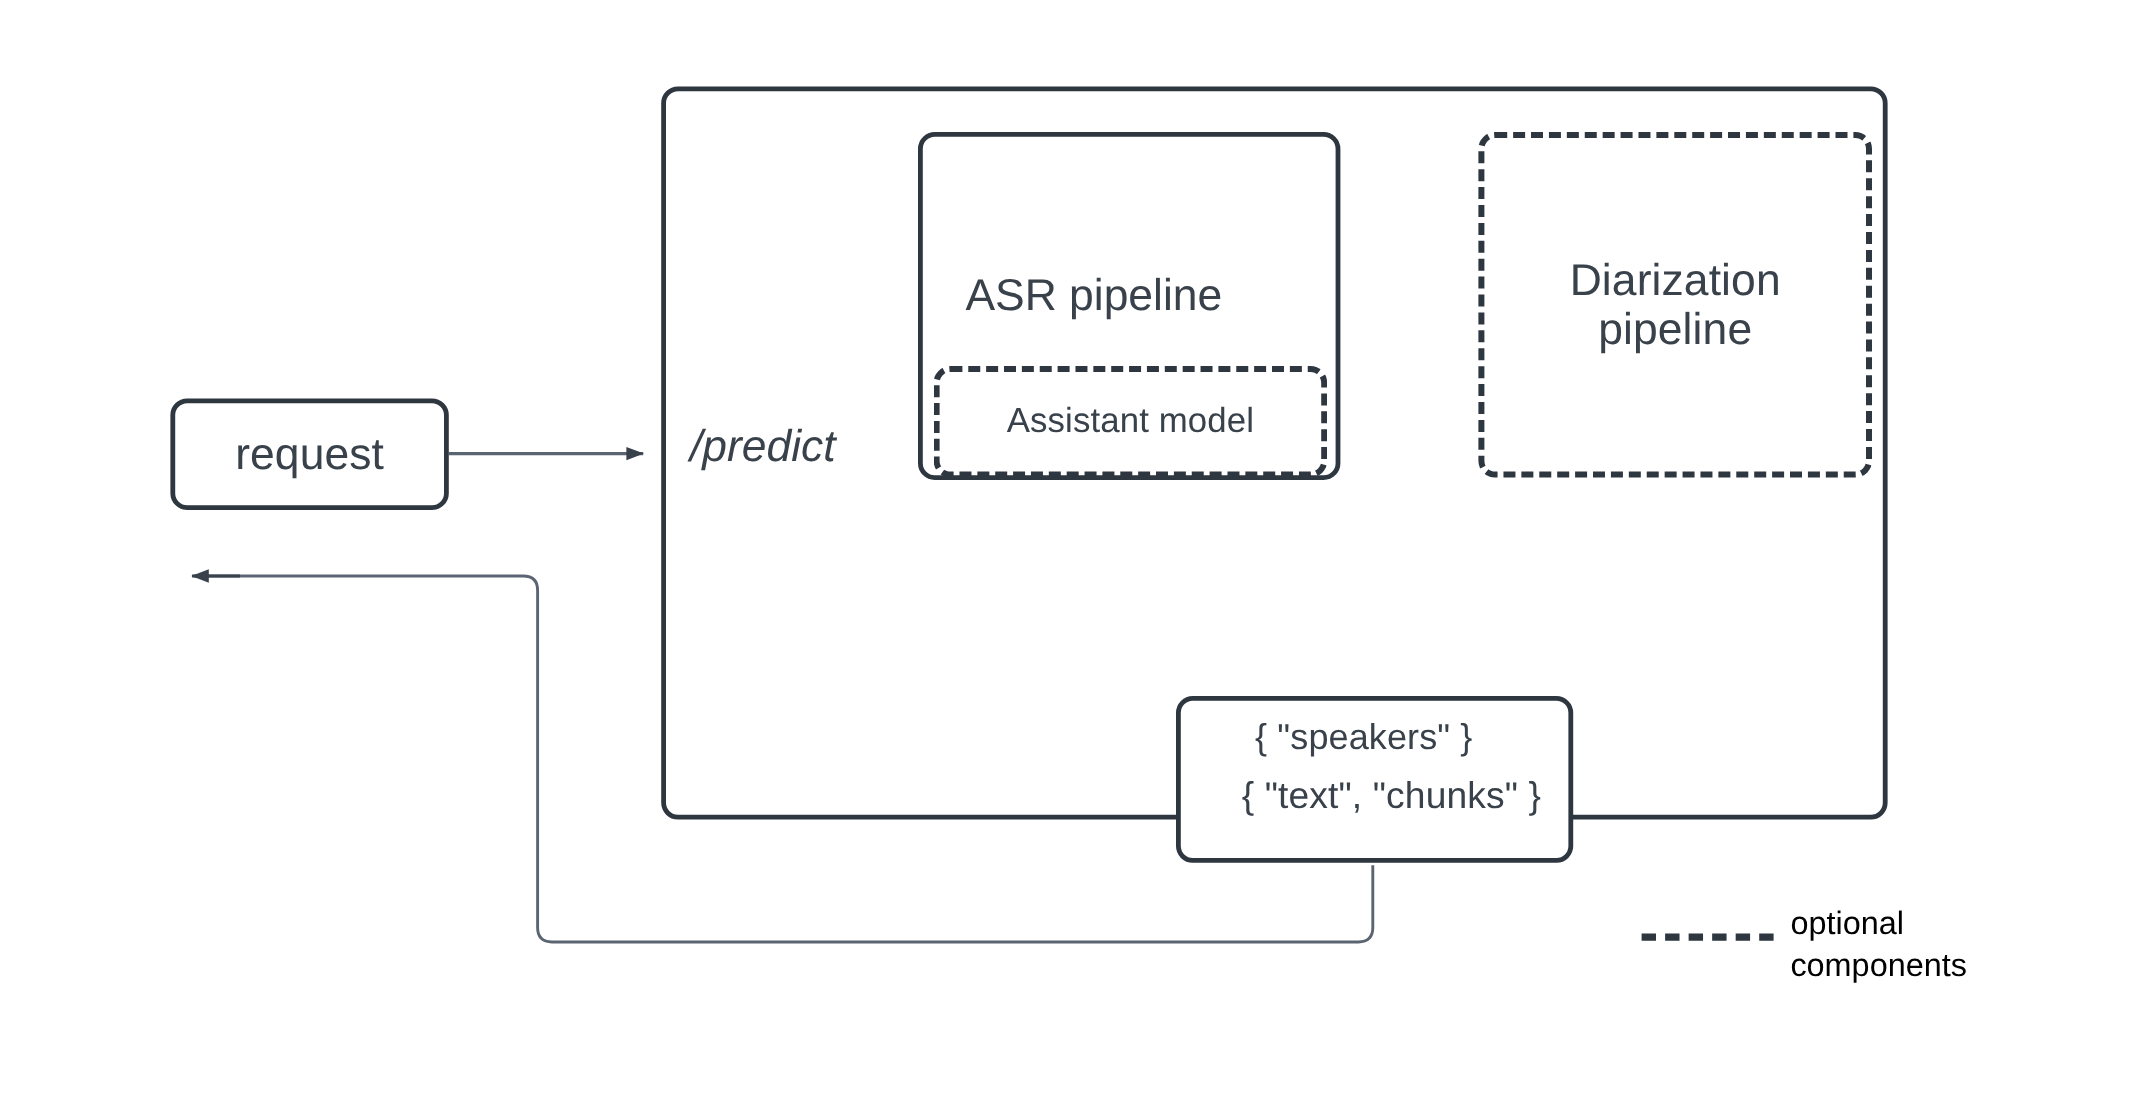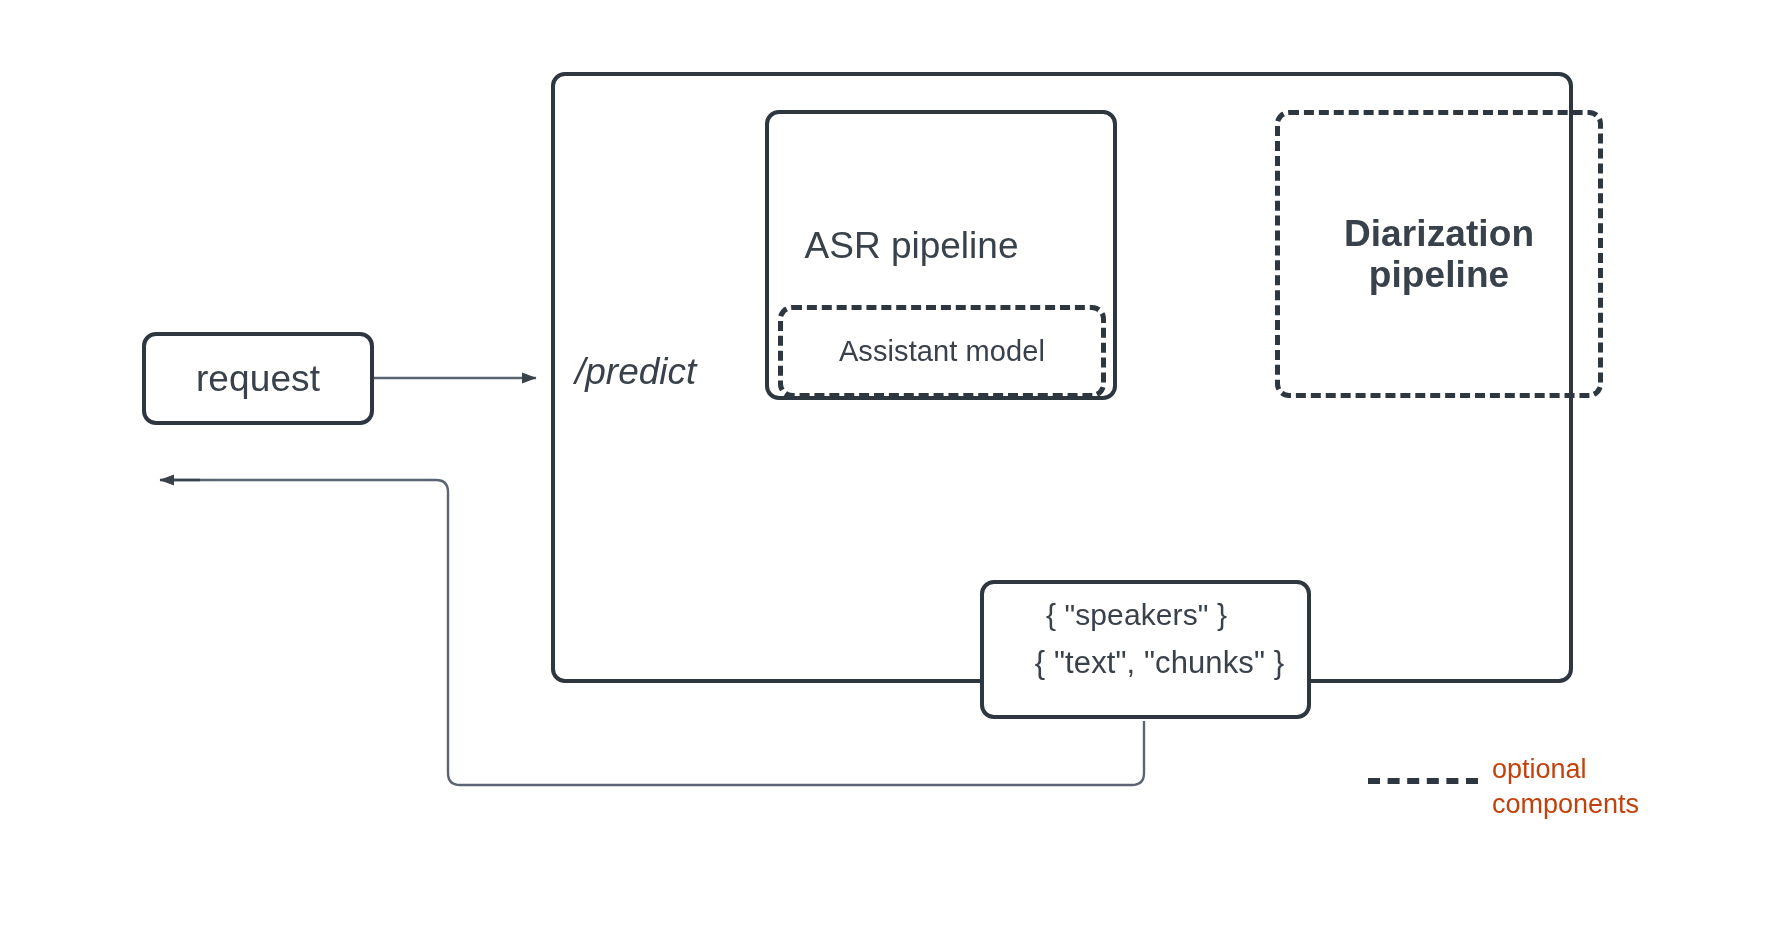--- a/index.html
+++ b/index.html
@@ -81,21 +81,21 @@
     text-align: center;
     font-size: 37px;
   }
 
   #node-assistant {
     left: 778px;  top: 305px;  width: 328px;  height: 93px;
   }
   #node-assistant .node-label { font-size: 29px; }
 
   #node-diarization {
-    left: 1275px;  top: 110px;  width: 328px;  height: 288px; font-weight: bold;
+    left: 1232px;  top: 110px;  width: 328px;  height: 288px;
   }
   #node-diarization .node-label { font-size: 37px; }
 
   #node-output {
     left: 980px;  top: 580px;  width: 331px;  height: 139px;
     display: block;
   }
   #output-line-speakers {
     position: absolute;
     left: 0;  top: 14px;  width: 331px;
@@ -125,21 +125,21 @@
     left: 0;  top: 26px;
     width: 110px;  height: 0;
     border-top: 6px dashed #2e3640;
   }
   #legend-label {
     position: absolute;
     left: 124px;  top: 0px;
     font-size: 27px;
     line-height: 1.3;
     white-space: pre-line;
-    color: #c2410c;
+    color: #000000;
   }
 </style>
 </head>
 <body>
 
 <div id="diagram-root">
 
   <svg id="edges-layer" viewBox="0 0 1775 929">
     <defs>
       <marker id="arrow-solid" markerWidth="13" markerHeight="13" refX="11.4" refY="5.2" orient="auto" markerUnits="userSpaceOnUse">

